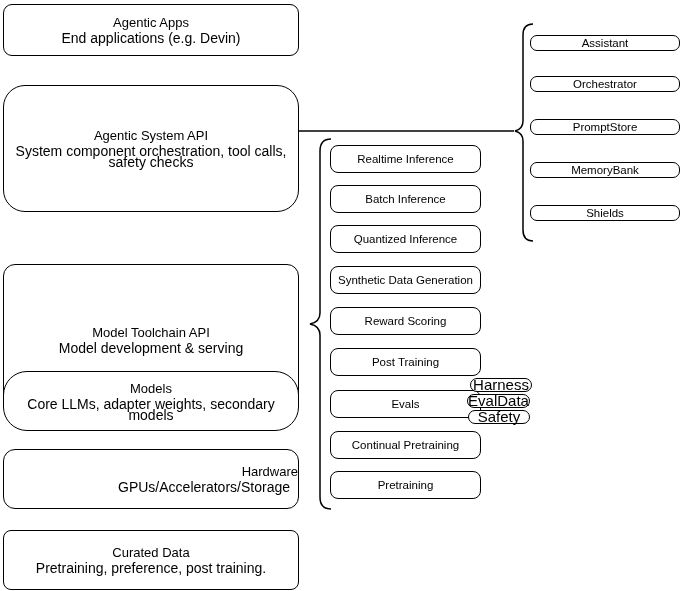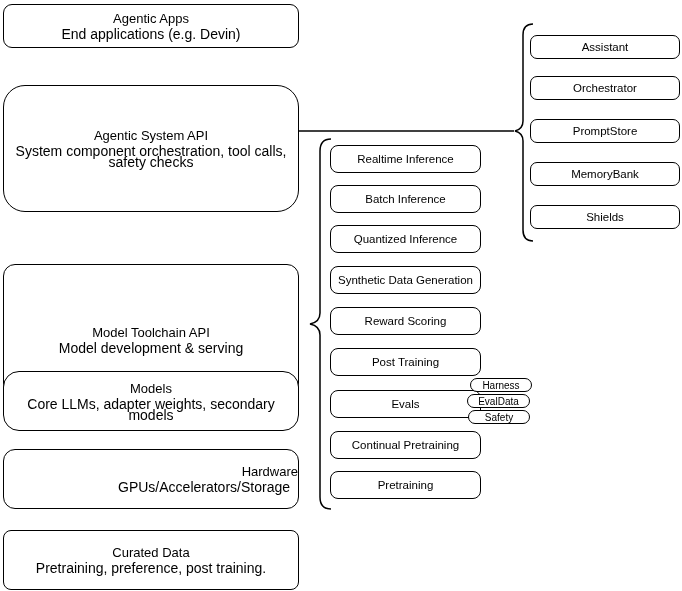--- a/index.html
+++ b/index.html
@@ -9,42 +9,42 @@
   }
   .canvas *{box-sizing:border-box;}
   
   .lbox{
     position:absolute;left:3px;width:296px;border:1.5px solid #000;background:#fff;
     display:flex;flex-direction:column;align-items:center;justify-content:center;
     text-align:center;gap:4px;z-index:2;
   }
   .lbox .t{font-size:13px;line-height:13px;}
   .lbox .s{font-size:14px;line-height:11px;padding:0 8px;}
-  .lbox1{top:4px;height:44px;border-radius:9px;}
+  .lbox1{top:4px;height:52px;border-radius:9px;}
   .lbox2{top:85px;height:127px;border-radius:22px;}
   .lbox3{top:224px;height:152px;border-radius:12px;margin-top:40px;}
-  .lbox4{top:371px;height:60px;border-radius:16px;}
+  .lbox4{top:371px;height:60px;border-radius:24px;}
   .lbox5{top:449px;height:60px;border-radius:12px;align-items:flex-end;}
   .lbox6{top:530px;height:60px;border-radius:8px;}
   
   .mbox{
     position:absolute;left:330px;width:151px;height:28px;border:1.5px solid #000;
     border-radius:8px;background:#fff;display:flex;align-items:center;justify-content:center;
     font-size:11.5px;z-index:2;text-align:center;
   }
   
   .rbox{
-    position:absolute;left:530px;width:150px;height:24px;border:1.5px solid #000;
+    position:absolute;left:530px;width:150px;height:16px;border:1.5px solid #000;
     border-radius:7px;background:#fff;display:flex;align-items:center;justify-content:center;
     font-size:11.5px;z-index:2;text-align:center;
   }
   
   .pill{
     position:absolute;border:1.5px solid #000;border-radius:8px;background:#fff;
-    display:flex;align-items:flex-end;justify-content:center;font-size:10px;
+    display:flex;align-items:center;justify-content:center;font-size:15px;
     line-height:10px;z-index:4;
   }
   .pill-harness{left:470px;top:378px;width:62px;height:14px;}
   .pill-evaldata{left:467px;top:394px;width:63px;height:14px;}
   .pill-safety{left:468px;top:410px;width:62px;height:14px;}
   
   .overlay{position:absolute;left:0;top:0;width:682px;height:591px;z-index:1;pointer-events:none;}
 </style>
 </head>
 <body>

